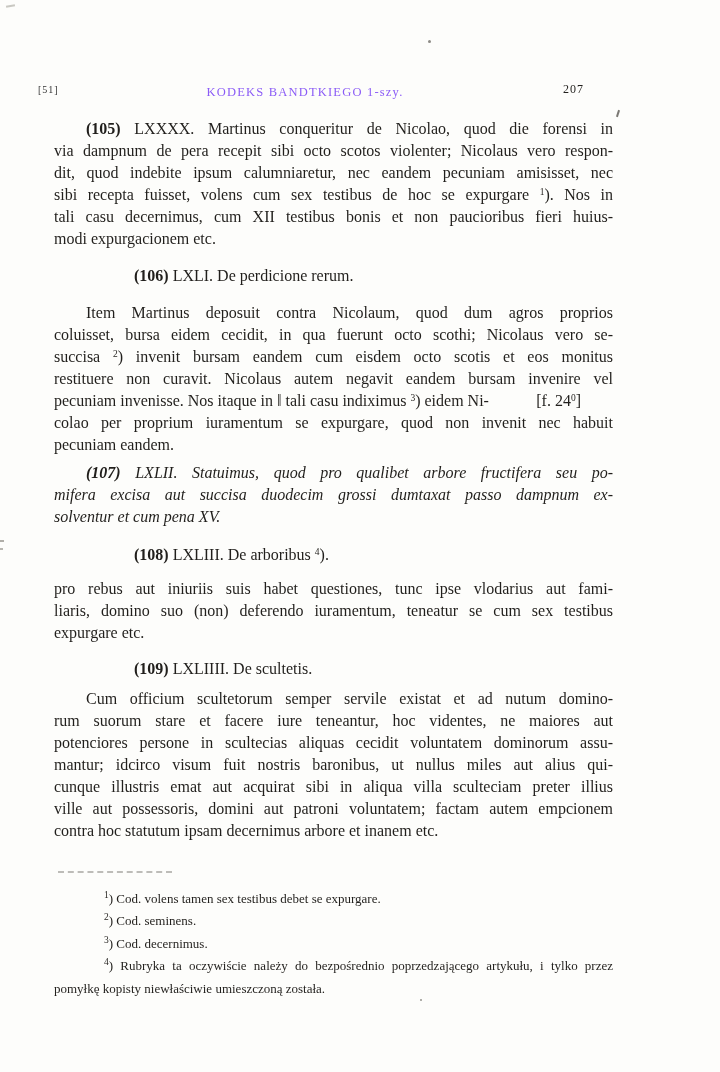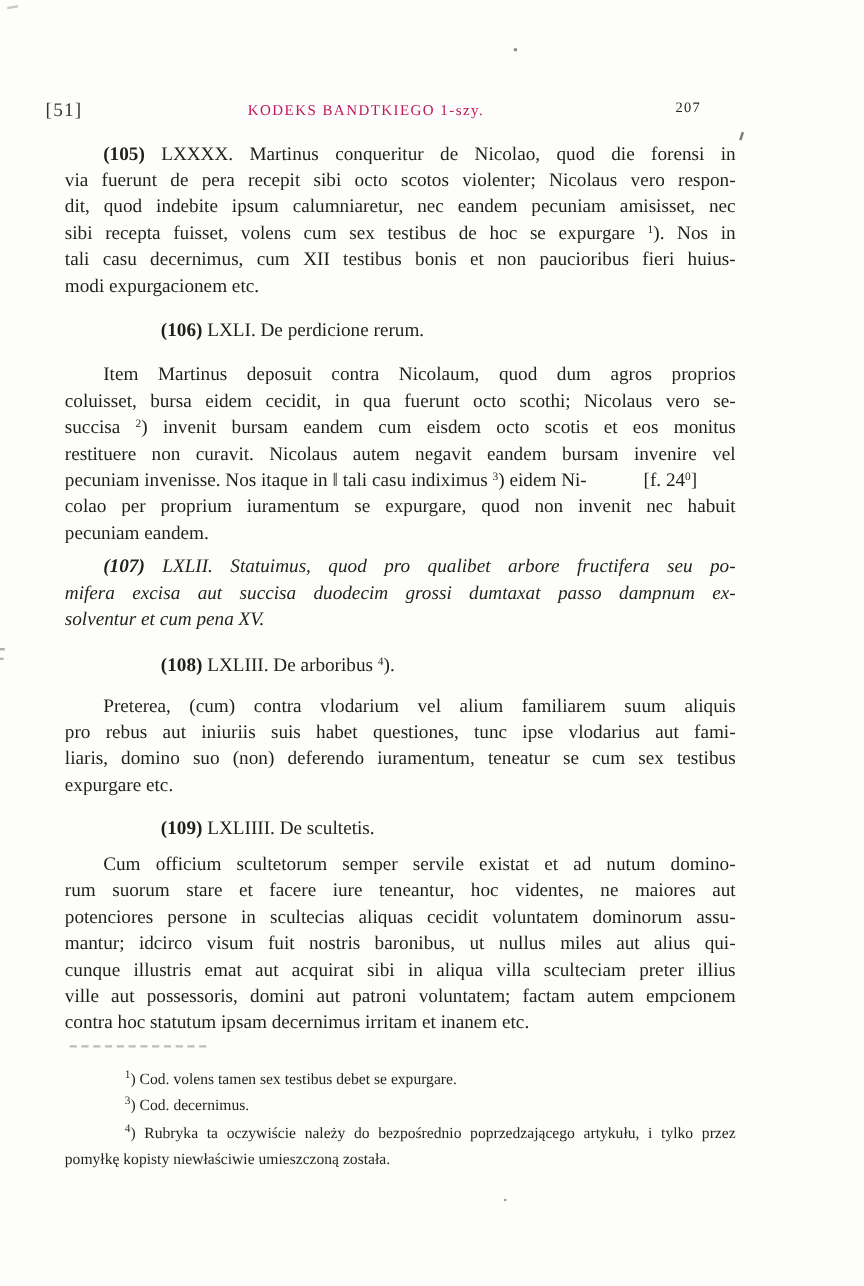--- a/index.html
+++ b/index.html
@@ -7,23 +7,23 @@
     position: relative;
     width: 720px;
     height: 1072px;
     background: #fdfdfb;
     font-family: "Liberation Serif", "DejaVu Serif", serif;
     color: #211f1c;
     overflow: hidden;
   }
 
   
-  .hdr-folio   { position: absolute; left: 38px;  top: 84px;  font-size: 16px; letter-spacing: 1px; color: #333; }
+  .hdr-folio   { position: absolute; left: 38px;  top: 84px;  font-size: 10px; letter-spacing: 1px; color: #333; }
   .hdr-title   { position: absolute; left: 205px; top: 85px;  width: 200px; text-align: center;
-                 font-size: 12.5px; letter-spacing: 1.2px; color: #be185d; }
+                 font-size: 12.5px; letter-spacing: 1.2px; color: #8b5cf6; }
   .hdr-pageno  { position: absolute; left: 563px; top: 82px;  font-size: 12px; letter-spacing: 1px; }
 
   
   .col { position: absolute; left: 54px; top: 118px; width: 559px; }
 
   .ln {
     font-size: 16px;
     line-height: 22px;
     text-align: justify;
     text-align-last: justify;
@@ -93,21 +93,21 @@
 <div class="page">
 
   <div class="hdr-folio">[51]</div>
   <div class="hdr-title">KODEKS BANDTKIEGO 1-szy.</div>
   <div class="hdr-pageno">207</div>
 
   <div class="col">
 
     <div>
       <div class="ln first"><span class="b">(105)</span> <span>LXXXX. Martinus conqueritur de Nicolao, quod die forensi in</span></div>
-      <div class="ln">via fuerunt de pera recepit sibi octo scotos violenter; Nicolaus vero respon-</div>
+      <div class="ln">via dampnum de pera recepit sibi octo scotos violenter; Nicolaus vero respon-</div>
       <div class="ln">dit, quod indebite ipsum calumniaretur, nec eandem pecuniam amisisset, nec</div>
       <div class="ln"><span>sibi recepta fuisset, volens cum sex testibus de hoc se expurgare </span><sup class="fnmark">1</sup><span>). Nos in</span></div>
       <div class="ln">tali casu decernimus, cum XII testibus bonis et non paucioribus fieri huius-</div>
       <div class="ln last">modi expurgacionem etc.</div>
     </div>
 
     <div class="heading mt15"><span class="b">(106)</span> <span>LXLI. De perdicione rerum.</span></div>
 
     <div class="mt15">
       <div class="ln first">Item Martinus deposuit contra Nicolaum, quod dum agros proprios</div>
@@ -124,44 +124,44 @@
 
     <div class="mt6">
       <div class="ln first"><span class="b">(107)</span> <span>LXLII. Statuimus, quod pro qualibet arbore fructifera seu po-</span></div>
       <div class="ln">mifera excisa aut succisa duodecim grossi dumtaxat passo dampnum ex-</div>
       <div class="ln last">solventur et cum pena XV.</div>
     </div>
 
     <div class="heading mt16"><span class="b">(108)</span> <span>LXLIII. De arboribus </span><sup class="fnmark">4</sup><span>).</span></div>
 
     <div class="mt12">
-      <div class="ln first">Preterea, (cum) contra vlodarium vel alium familiarem suum aliquis</div>
       <div class="ln">pro rebus aut iniuriis suis habet questiones, tunc ipse vlodarius aut fami-</div>
       <div class="ln">liaris, domino suo (non) deferendo iuramentum, teneatur se cum sex testibus</div>
       <div class="ln last">expurgare etc.</div>
     </div>
 
     <div class="heading mt14"><span class="b">(109)</span> <span>LXLIIII. De scultetis.</span></div>
 
     <div class="mt8">
       <div class="ln first">Cum officium scultetorum semper servile existat et ad nutum domino-</div>
       <div class="ln">rum suorum stare et facere iure teneantur, hoc videntes, ne maiores aut</div>
       <div class="ln">potenciores persone in scultecias aliquas cecidit voluntatem dominorum assu-</div>
       <div class="ln">mantur; idcirco visum fuit nostris baronibus, ut nullus miles aut alius qui-</div>
       <div class="ln">cunque illustris emat aut acquirat sibi in aliqua villa sculteciam preter illius</div>
       <div class="ln">ville aut possessoris, domini aut patroni voluntatem; factam autem empcionem</div>
-      <div class="ln last">contra hoc statutum ipsam decernimus irritam et inanem etc.</div>
+      <div class="ln last">contra hoc statutum ipsam decernimus arbore et inanem etc.</div>
     </div>
 
   </div>
 
   <div class="fn-rule"></div>
 
   <div class="footnotes">
     <div class="fn indent"><sup class="fnmark">1</sup><span>) Cod. volens tamen sex testibus debet se expurgare.</span></div>
+    <div class="fn indent"><sup class="fnmark">2</sup><span>) Cod. seminens.</span></div>
     <div class="fn indent"><sup class="fnmark">3</sup><span>) Cod. decernimus.</span></div>
     <div class="fn indent just"><sup class="fnmark">4</sup><span>) Rubryka ta oczywiście należy do bezpośrednio poprzedzającego artykułu, i tylko przez</span></div>
     <div class="fn">pomyłkę kopisty niewłaściwie umieszczoną została.</div>
   </div>
 
   <div class="art art-smudge"></div>
   <div class="art art-dot-a"></div>
   <div class="art art-tick"></div>
   <div class="art art-edge1"></div>
   <div class="art art-edge2"></div>

